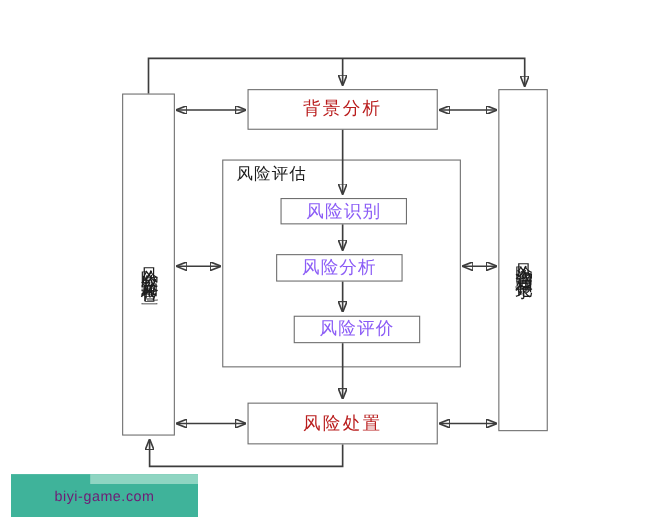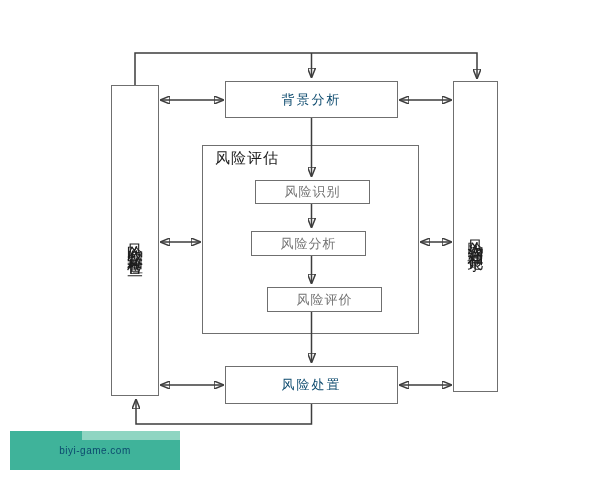--- a/index.html
+++ b/index.html
@@ -4,43 +4,43 @@
 <style>
   html,body{margin:0;padding:0;background:#ffffff;}
   .canvas{
     position:relative;width:600px;height:480px;background:#ffffff;overflow:hidden;
     font-family:"Liberation Sans","DejaVu Sans",sans-serif;color:#1c1c1c;
   }
   .box{
     position:absolute;border:1.5px solid #6f6f6f;background:#ffffff;
     display:flex;align-items:center;justify-content:center;box-sizing:border-box;
   }
-  .node-label{font-size:13px;letter-spacing:2px;color:#0c4a6e;white-space:nowrap;}
-  .inner-label{font-size:13px;letter-spacing:1px;color:#737373;white-space:nowrap;}
+  .node-label{font-size:16px;letter-spacing:2px;color:#b91c1c;white-space:nowrap;}
+  .inner-label{font-size:16px;letter-spacing:1px;color:#8b5cf6;white-space:nowrap;}
   .container-box{
     position:absolute;border:1.5px solid #6f6f6f;background:transparent;box-sizing:border-box;
   }
   .container-label{
     position:absolute;left:12px;top:3px;font-size:15px;letter-spacing:1px;color:#1c1c1c;white-space:nowrap;
   }
   .vtext{
     writing-mode:vertical-rl;text-orientation:upright;
     font-size:16px;letter-spacing:3px;color:#1c1c1c;line-height:1;
   }
   svg.connectors{position:absolute;left:0;top:0;pointer-events:none;}
   svg.connectors path, svg.connectors line{stroke:#3d3d3d;stroke-width:1.5;fill:none;}
   .watermark{
     position:absolute;left:10px;top:431px;width:170px;height:39px;background:#3fb39a;
     display:flex;align-items:center;justify-content:center;
   }
   .watermark-strip{
     position:absolute;right:0;top:0;width:98px;height:9px;background:#8fd5c2;
   }
   .watermark-text{
-    position:relative;font-size:10px;color:#0c4a6e;letter-spacing:0.5px;white-space:nowrap;
+    position:relative;font-size:13px;color:#701a75;letter-spacing:0.5px;white-space:nowrap;
   }
 </style>
 </head>
 <body>
 
 <div class="canvas">
 
   <div class="box" style="left:111px;top:85px;width:48px;height:311px;">
     <span class="vtext">风险监督和检查</span>
   </div>

